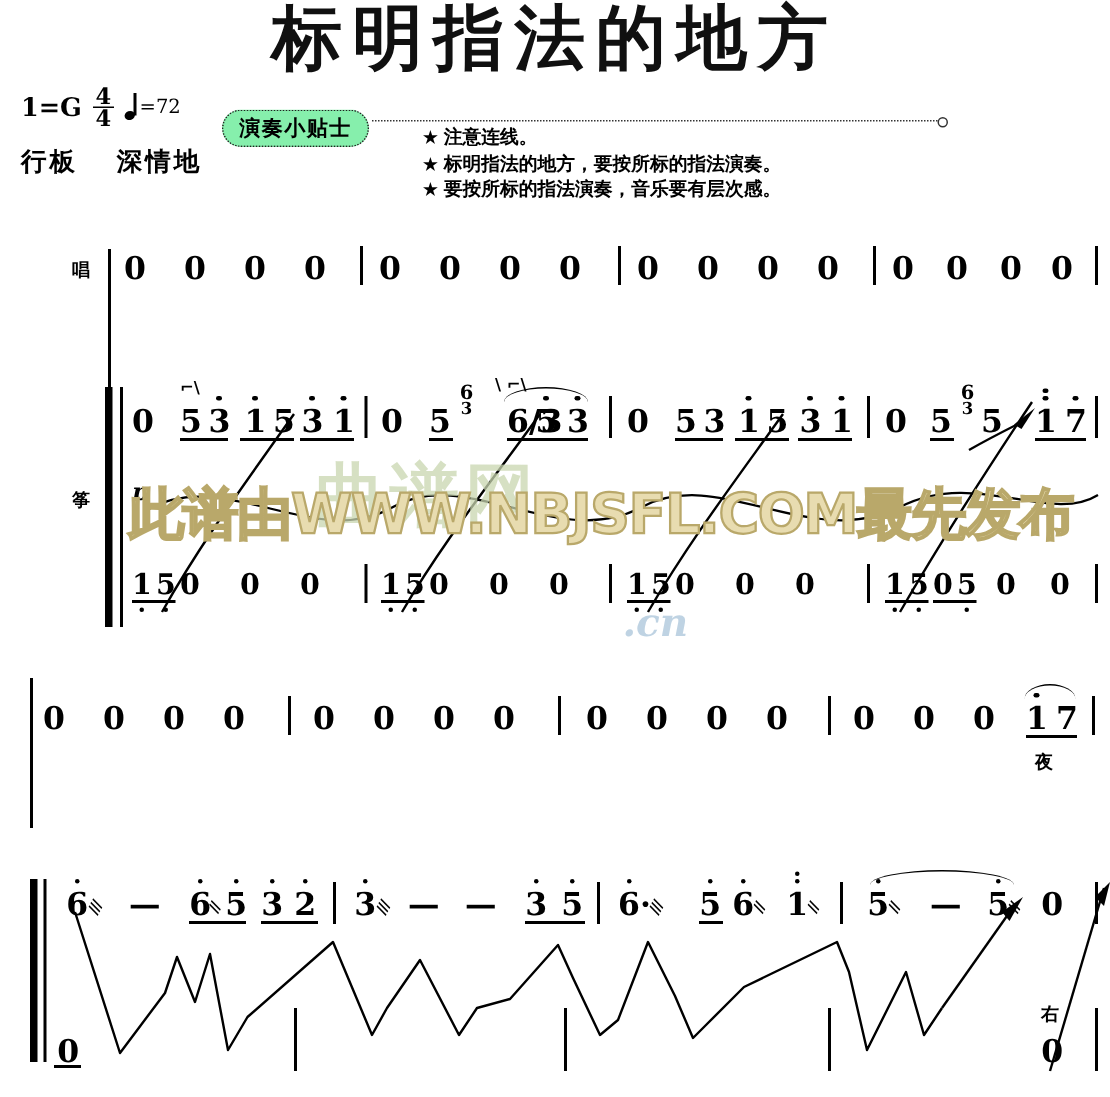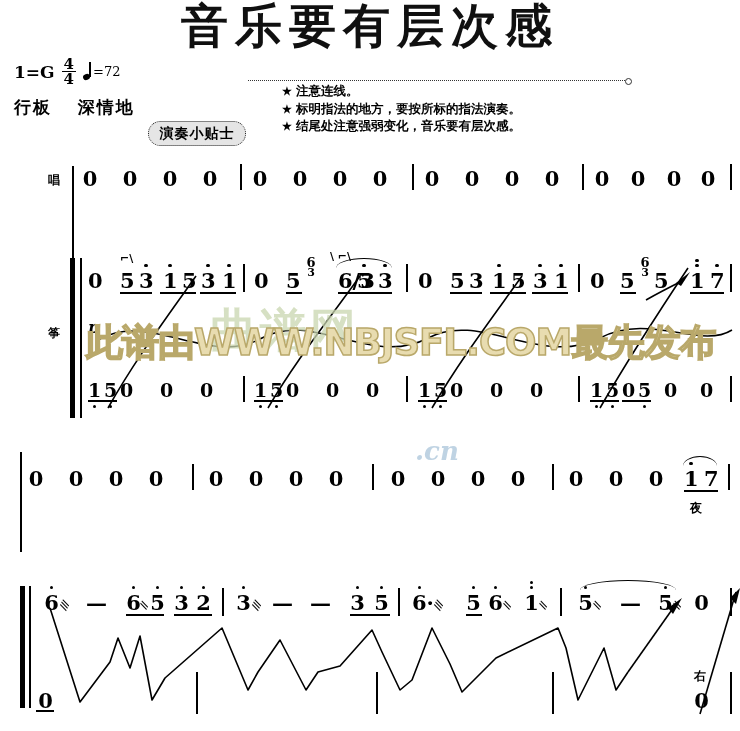--- a/index.html
+++ b/index.html
@@ -48,22 +48,21 @@
   .keyline2 .gap{display:inline-block;width:10px;}
 
   
   .tipbubble{
     position:absolute;left:148px;top:73px;
     width:96px;height:23px;
     border:1.6px dotted #222;border-radius:14px;
     display:flex;align-items:center;justify-content:center;
     font-family:"DejaVu Serif","Liberation Serif",serif;
     font-size:14px;font-weight:bold;letter-spacing:1px;
-    background:#e5e5e5;
-    margin-top:48px;
+    background:#86efac;
   }
   .tiprule{
     position:absolute;left:248px;top:80px;width:377px;height:1px;
     border-top:1.6px dotted #333;
   }
   .tiprule:after{
     content:"";position:absolute;right:-7px;top:-3.5px;
     width:5px;height:5px;border:1.3px solid #333;border-radius:50%;background:#fff;
   }
   .tips{
@@ -160,35 +159,35 @@
     font-size:36px;font-style:italic;font-weight:bold;
     color:#ded2a8;opacity:.85;white-space:nowrap;pointer-events:none;
   }
   .wm-j2{
     position:absolute;left:300px;top:386px;
     font-family:"DejaVu Serif","Liberation Serif",serif;
     font-size:40px;font-style:italic;font-weight:bold;
     color:#ded2a8;opacity:.9;white-space:nowrap;pointer-events:none;
   }
   .wm-j3{
-    position:absolute;left:415px;top:436px;
+    position:absolute;left:415px;top:401px;
     font-family:"DejaVu Serif","Liberation Serif",serif;
     font-size:26px;font-style:italic;font-weight:bold;
     color:#b9cfe0;opacity:.9;white-space:nowrap;pointer-events:none;
   }
 
   .zigzag{position:absolute;left:0;top:0;pointer-events:none;}
   .curves{position:absolute;left:0;top:0;pointer-events:none;}
 </style>
 </head>
 <body>
 
 <div class="sheet">
 
-  <div class="title">音乐要有层次感</div>
+  <div class="title">标明指法的地方</div>
 
   <div class="keyblock">
     <div class="keyline1">
       <span class="eq">1=</span>
       <span>G</span>
       <span class="timesig">
         <span class="num">4</span>
         <span class="den">4</span>
       </span>
       <span class="tempo">
@@ -204,21 +203,21 @@
       <span class="gap"></span>
       <span>深情地</span>
     </div>
   </div>
 
   <div class="tipbubble">演奏小贴士</div>
   <div class="tiprule"></div>
   <div class="tips">
     <div class="tip"><span class="star">★</span><span>注意连线。</span></div>
     <div class="tip"><span class="star">★</span><span>标明指法的地方，要按所标的指法演奏。</span></div>
-    <div class="tip"><span class="star">★</span><span>结尾处注意强弱变化，音乐要有层次感。</span></div>
+    <div class="tip"><span class="star">★</span><span>要按所标的指法演奏，音乐要有层次感。</span></div>
   </div>
 
 
   <div class="partlabel" style="left:48px;top:172px;">唱</div>
 
   <div class="barline" style="left:72px;top:166px;height:100px;"></div>
   <div class="brace" style="left:70px;top:258px;height:160px;"></div>
   <div class="barline" style="left:80px;top:258px;height:160px;"></div>
 
   <div class="note" style="left:82px;top:168px;width:16px;">0</div>

